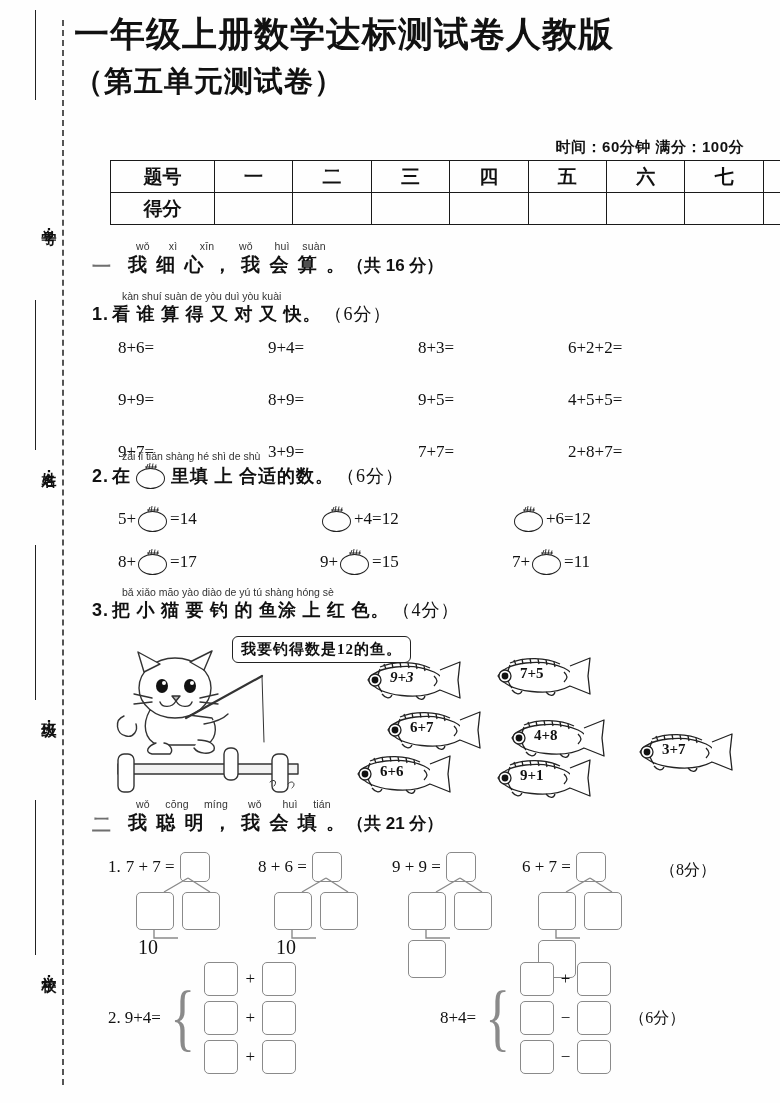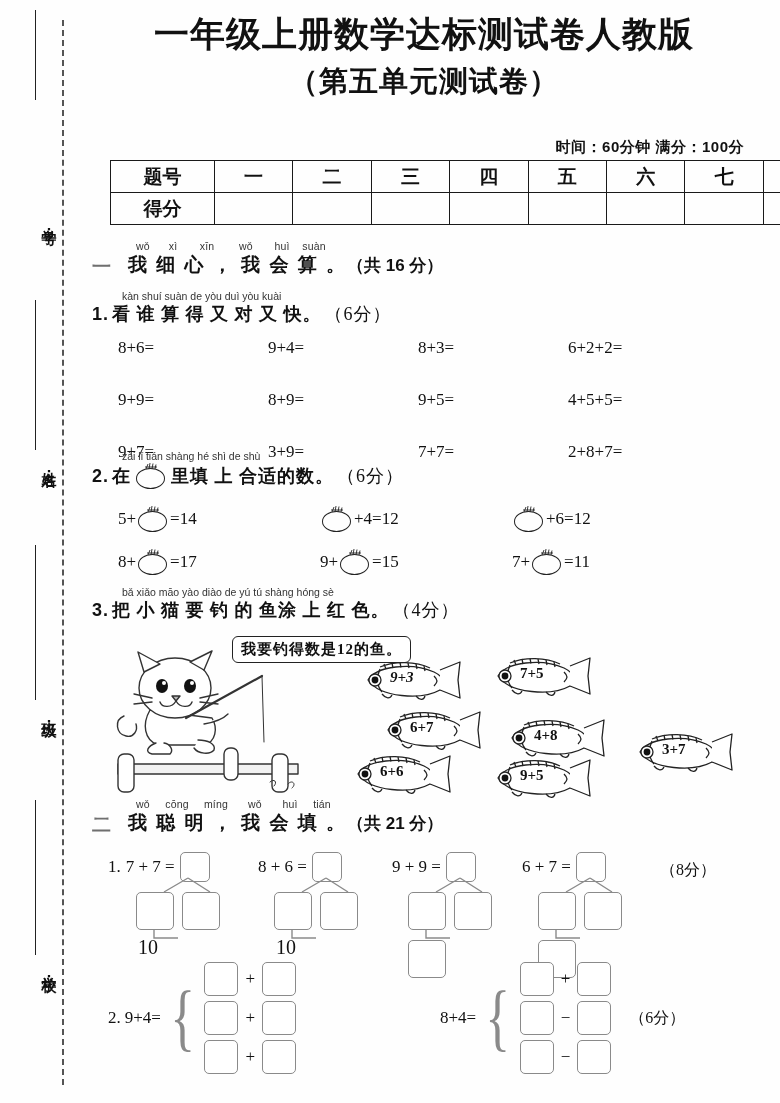--- a/index.html
+++ b/index.html
@@ -24,21 +24,21 @@
     font-weight: bold; font-size: 15px; letter-spacing: 1px;
     transform-origin: center center;
     writing-mode: vertical-rl;
   }
   .mrule {
     position: absolute; left: 35px; width: 0;
     border-left: 1.4px solid #222;
   }
 
   
-  .title-block { position: absolute; left: 74px; top: 14px; width: 700px; text-align: center; }
+  .title-block { position: absolute; left: 74px; top: 14px; width: 700px; text-align: left; }
   .title-main {
     font-family: "Liberation Sans", sans-serif;
     font-weight: bold; font-size: 35px; letter-spacing: 1px; line-height: 1.15;
     white-space: nowrap;
   }
   .title-sub {
     font-family: "Liberation Sans", sans-serif;
     font-weight: bold; font-size: 29px; margin-top: 8px; letter-spacing: 1px;
   }
 
@@ -492,21 +492,21 @@
         <path d="M80 12 L100 4 L98 22 L100 40 L80 32" fill="#fff"></path>
         <path d="M24 6 L26 11 M32 5 L33 10 M40 4.5 L41 9.5 M48 5 L49 10 M56 6 L57 11 M64 8 L65 13"></path>
         <path d="M20 9 C34 3 56 3 70 10" fill="none"></path>
         <path d="M22 36 C26 41 30 41 32 37 M56 38 C60 43 64 42 65 38" fill="none"></path>
         <path d="M20 11 C16 20 17 28 22 34" fill="none"></path>
         <circle cx="15" cy="22" r="6" fill="#fff"></circle>
             <circle cx="15" cy="22" r="3.4" fill="#111" stroke="none"></circle>
         <path d="M74 18 C78 22 78 24 74 28" fill="none"></path>
       </g>
         </svg>
-      <span class="eq">9+5</span>
+      <span class="eq">9+1</span>
     </div>
   </div>
 
   <div class="section" style="top:798px;">
     <div class="sec-num">二</div>
     <div class="py-row">
       <span style="width:30px;display:inline-block;text-align:center">wǒ</span>
       <span style="width:38px;display:inline-block;text-align:center">cōng</span>
       <span style="width:40px;display:inline-block;text-align:center">míng</span>
       <span style="width:38px;display:inline-block;text-align:center">wǒ</span>

